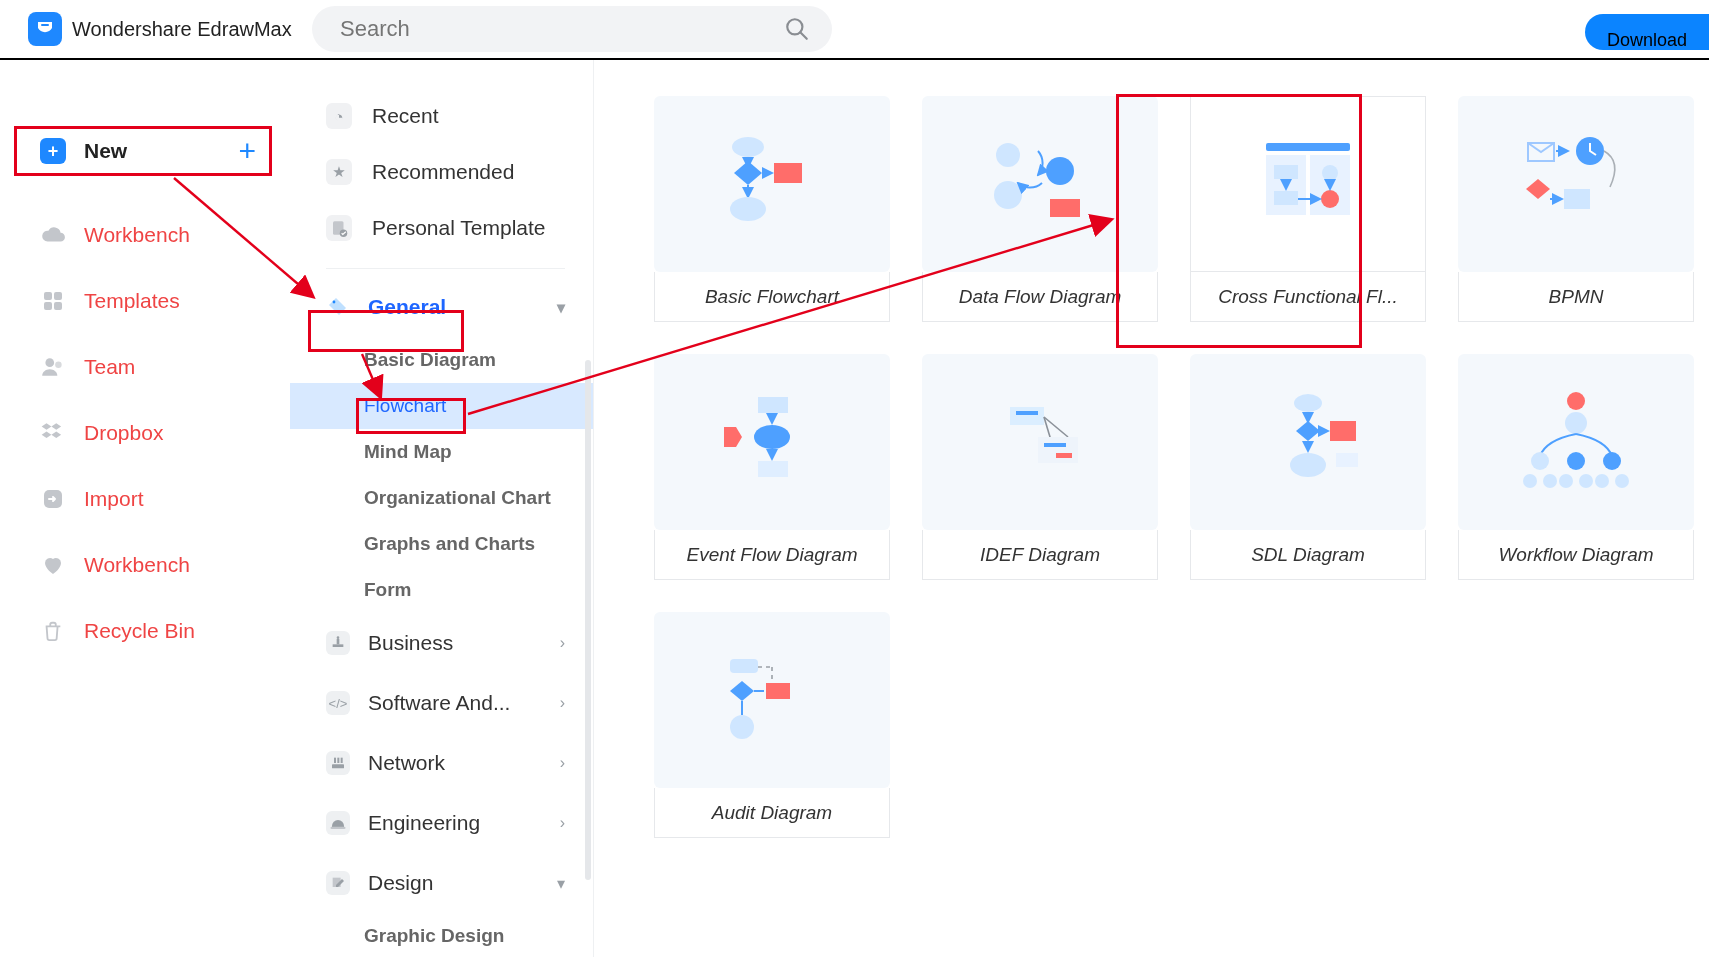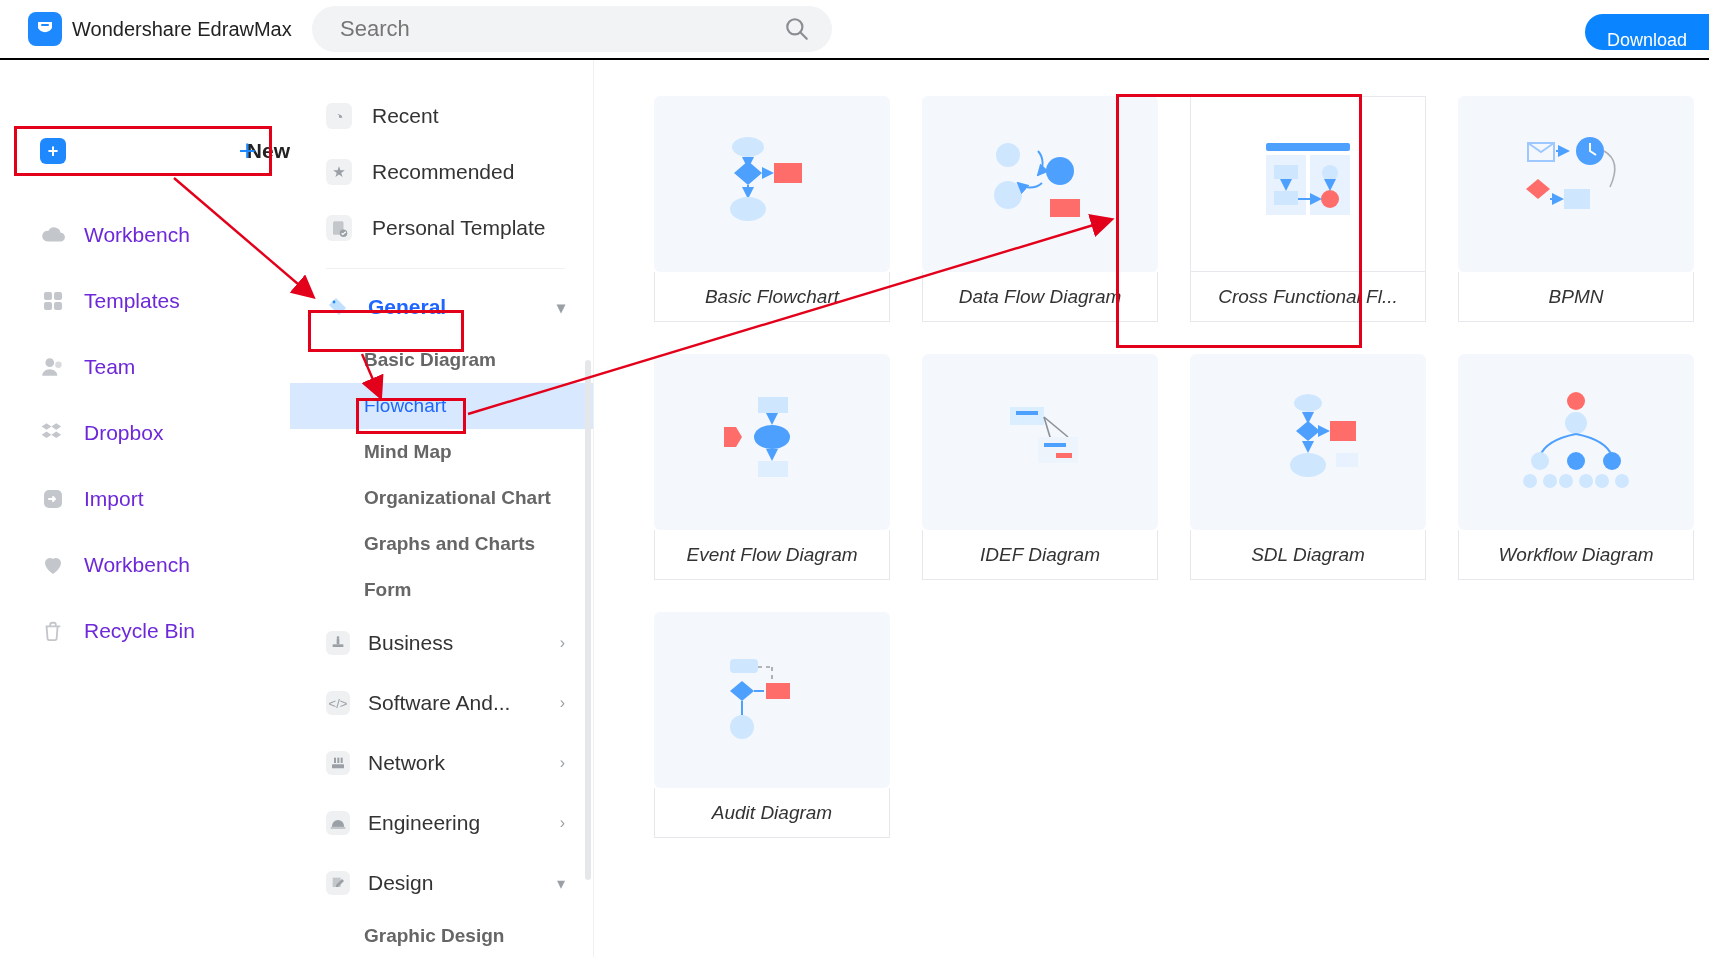--- a/index.html
+++ b/index.html
@@ -51,21 +51,21 @@
     right: 22px; top: 50%; transform: translateY(-50%);
     width: 26px; height: 26px;
   }
 
   .download-btn {
     position: absolute;
     right: 0; top: 14px;
     height: 36px;
     padding: 16px 22px;
     background: #0b84ff;
-    color: #ffffff;
+    color: #000000;
     font-size: 18px;
     font-weight: 500;
     border: none;
     border-radius: 18px 0 0 18px;
     cursor: pointer;
     text-align: right;
   }
 
   
   .main { display: flex; height: calc(100% - 60px); }
@@ -76,28 +76,27 @@
     padding-top: 58px;
     position: relative;
   }
   .nav-item {
     display: flex;
     align-items: center;
     gap: 18px;
     padding: 0 0 0 40px;
     height: 66px;
     font-size: 21px;
-    color: #6d28d9;
+    color: #ef4444;
     cursor: pointer;
   }
   .nav-item.new {
     font-weight: 600;
     color:#222;
     position: relative;
-    justify-content: space-between;
   }
   .nav-item.new .plus {
     position: absolute;
     right: 34px;
     color: #1e88ff;
     font-size: 30px;
     font-weight: 300;
     line-height: 0;
   }
   .nav-icon {

